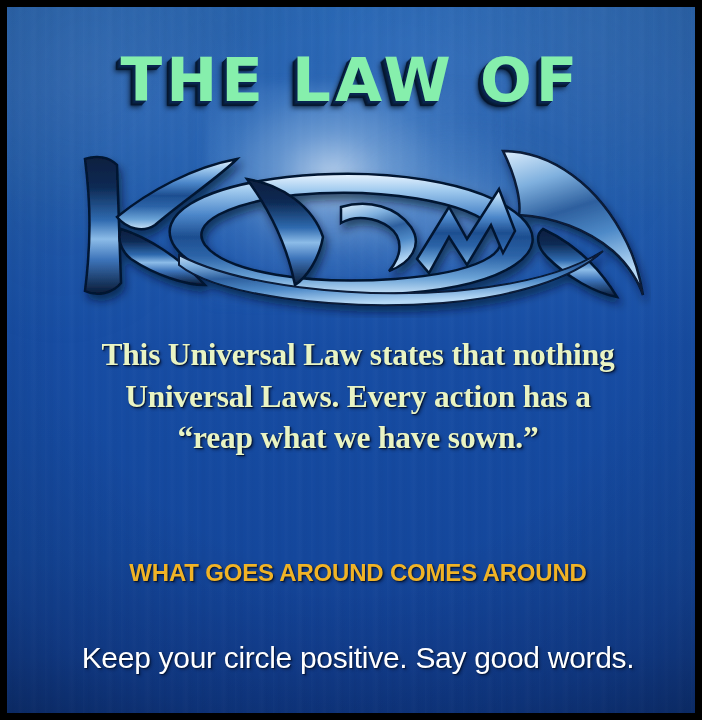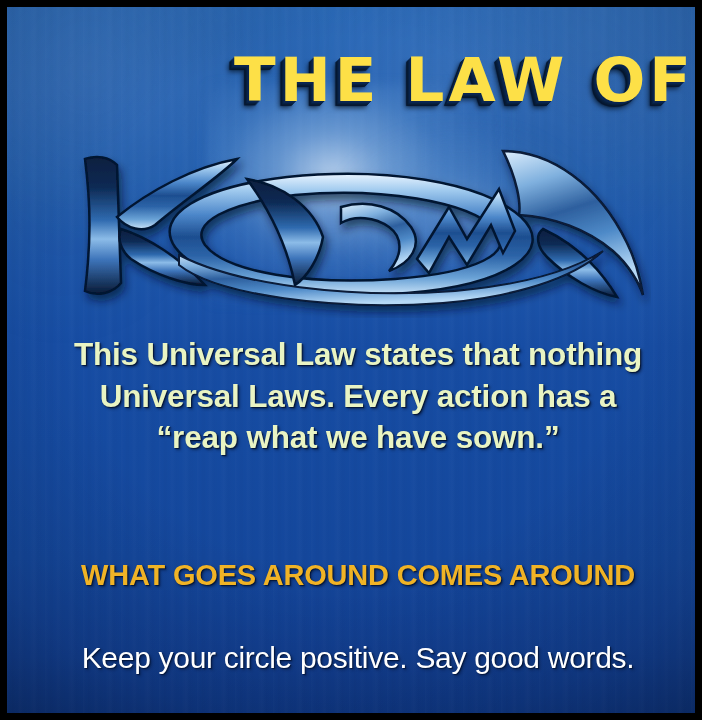--- a/index.html
+++ b/index.html
@@ -112,27 +112,27 @@
     position: absolute;
     inset: 0;
     z-index: 5;
   }
 
   
   .law-title {
     position: absolute;
     top: 42px;
     left: 0; right: 0;
-    text-align: right;
+    text-align: center;
     font-family: "DejaVu Sans", sans-serif;
     font-weight: bold;
     font-size: 61px;
     line-height: 1;
     letter-spacing: 4px;
-    color: #fde047;
+    color: #86efac;
     text-shadow:
       -1px  1px 0 #0a2550,
       -2px  2px 0 #0a2550,
       -3px  3px 0 #07203f,
       -4px  4px 0 #061a35,
       -5px  5px 1px #05152c,
       -6px  7px 5px rgba(2,10,22,0.65);
     white-space: nowrap;
   }
 
@@ -152,42 +152,42 @@
     white-space: nowrap;
   }
 
   
   .para {
     position: absolute;
     top: 327px;
     left: 18px;
     width: 666px;
     text-align: center;
-    font-family: Liberation Sans, sans-serif;
+    font-family: Liberation Serif, serif;
     font-weight: bold;
     font-size: 31.5px;
     line-height: 41.5px;
     color: #e9f4c3;
     letter-spacing: -0.2px;
     text-shadow:
       1px 1px 1px rgba(3,16,44,0.85),
       2px 2px 3px rgba(3,16,44,0.55);
   }
   .para .ln { display: block; white-space: nowrap; }
 
   
   .gold {
     position: absolute;
     top: 553px;
     left: 10px;
     width: 682px;
     text-align: center;
     font-family: "Liberation Sans", sans-serif;
     font-weight: bold;
-    font-size: 29px;
+    font-size: 24px;
     line-height: 1.1;
     letter-spacing: -0.2px;
     color: #f0b326;
     white-space: nowrap;
     text-shadow:
       1px 1px 1px rgba(3,16,44,0.8),
       2px 2px 3px rgba(3,16,44,0.5);
   }
 
   

